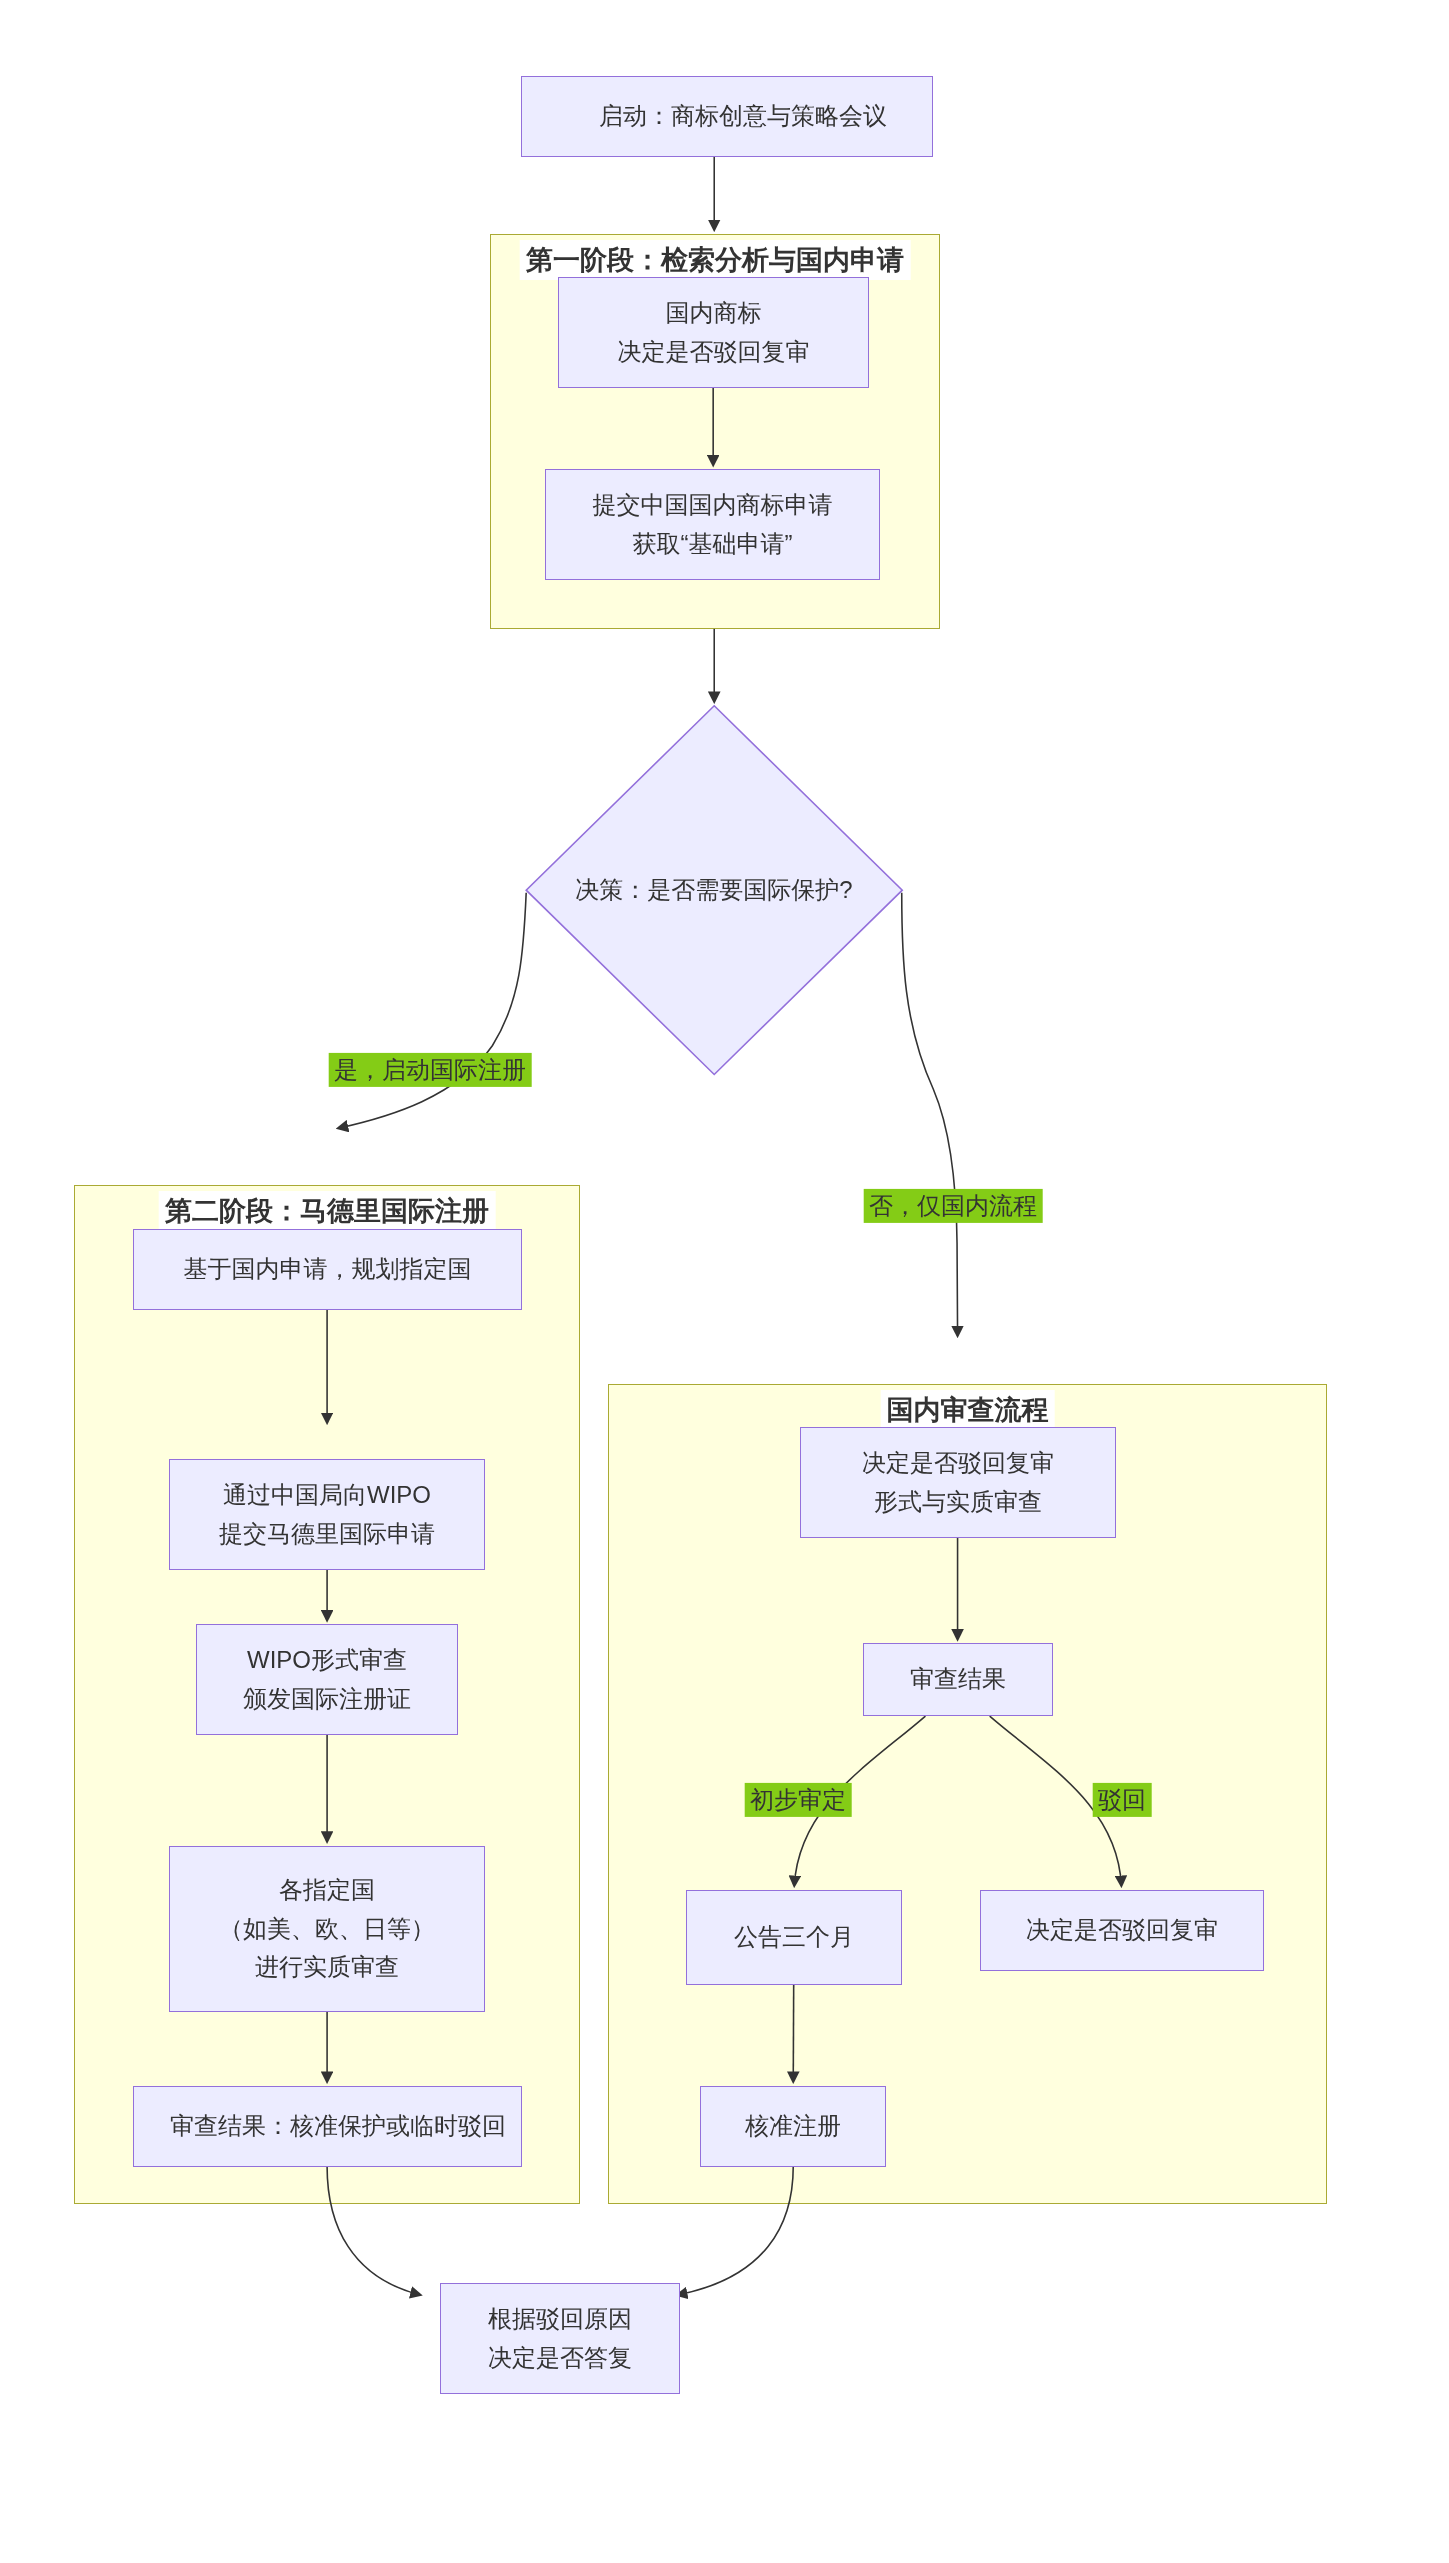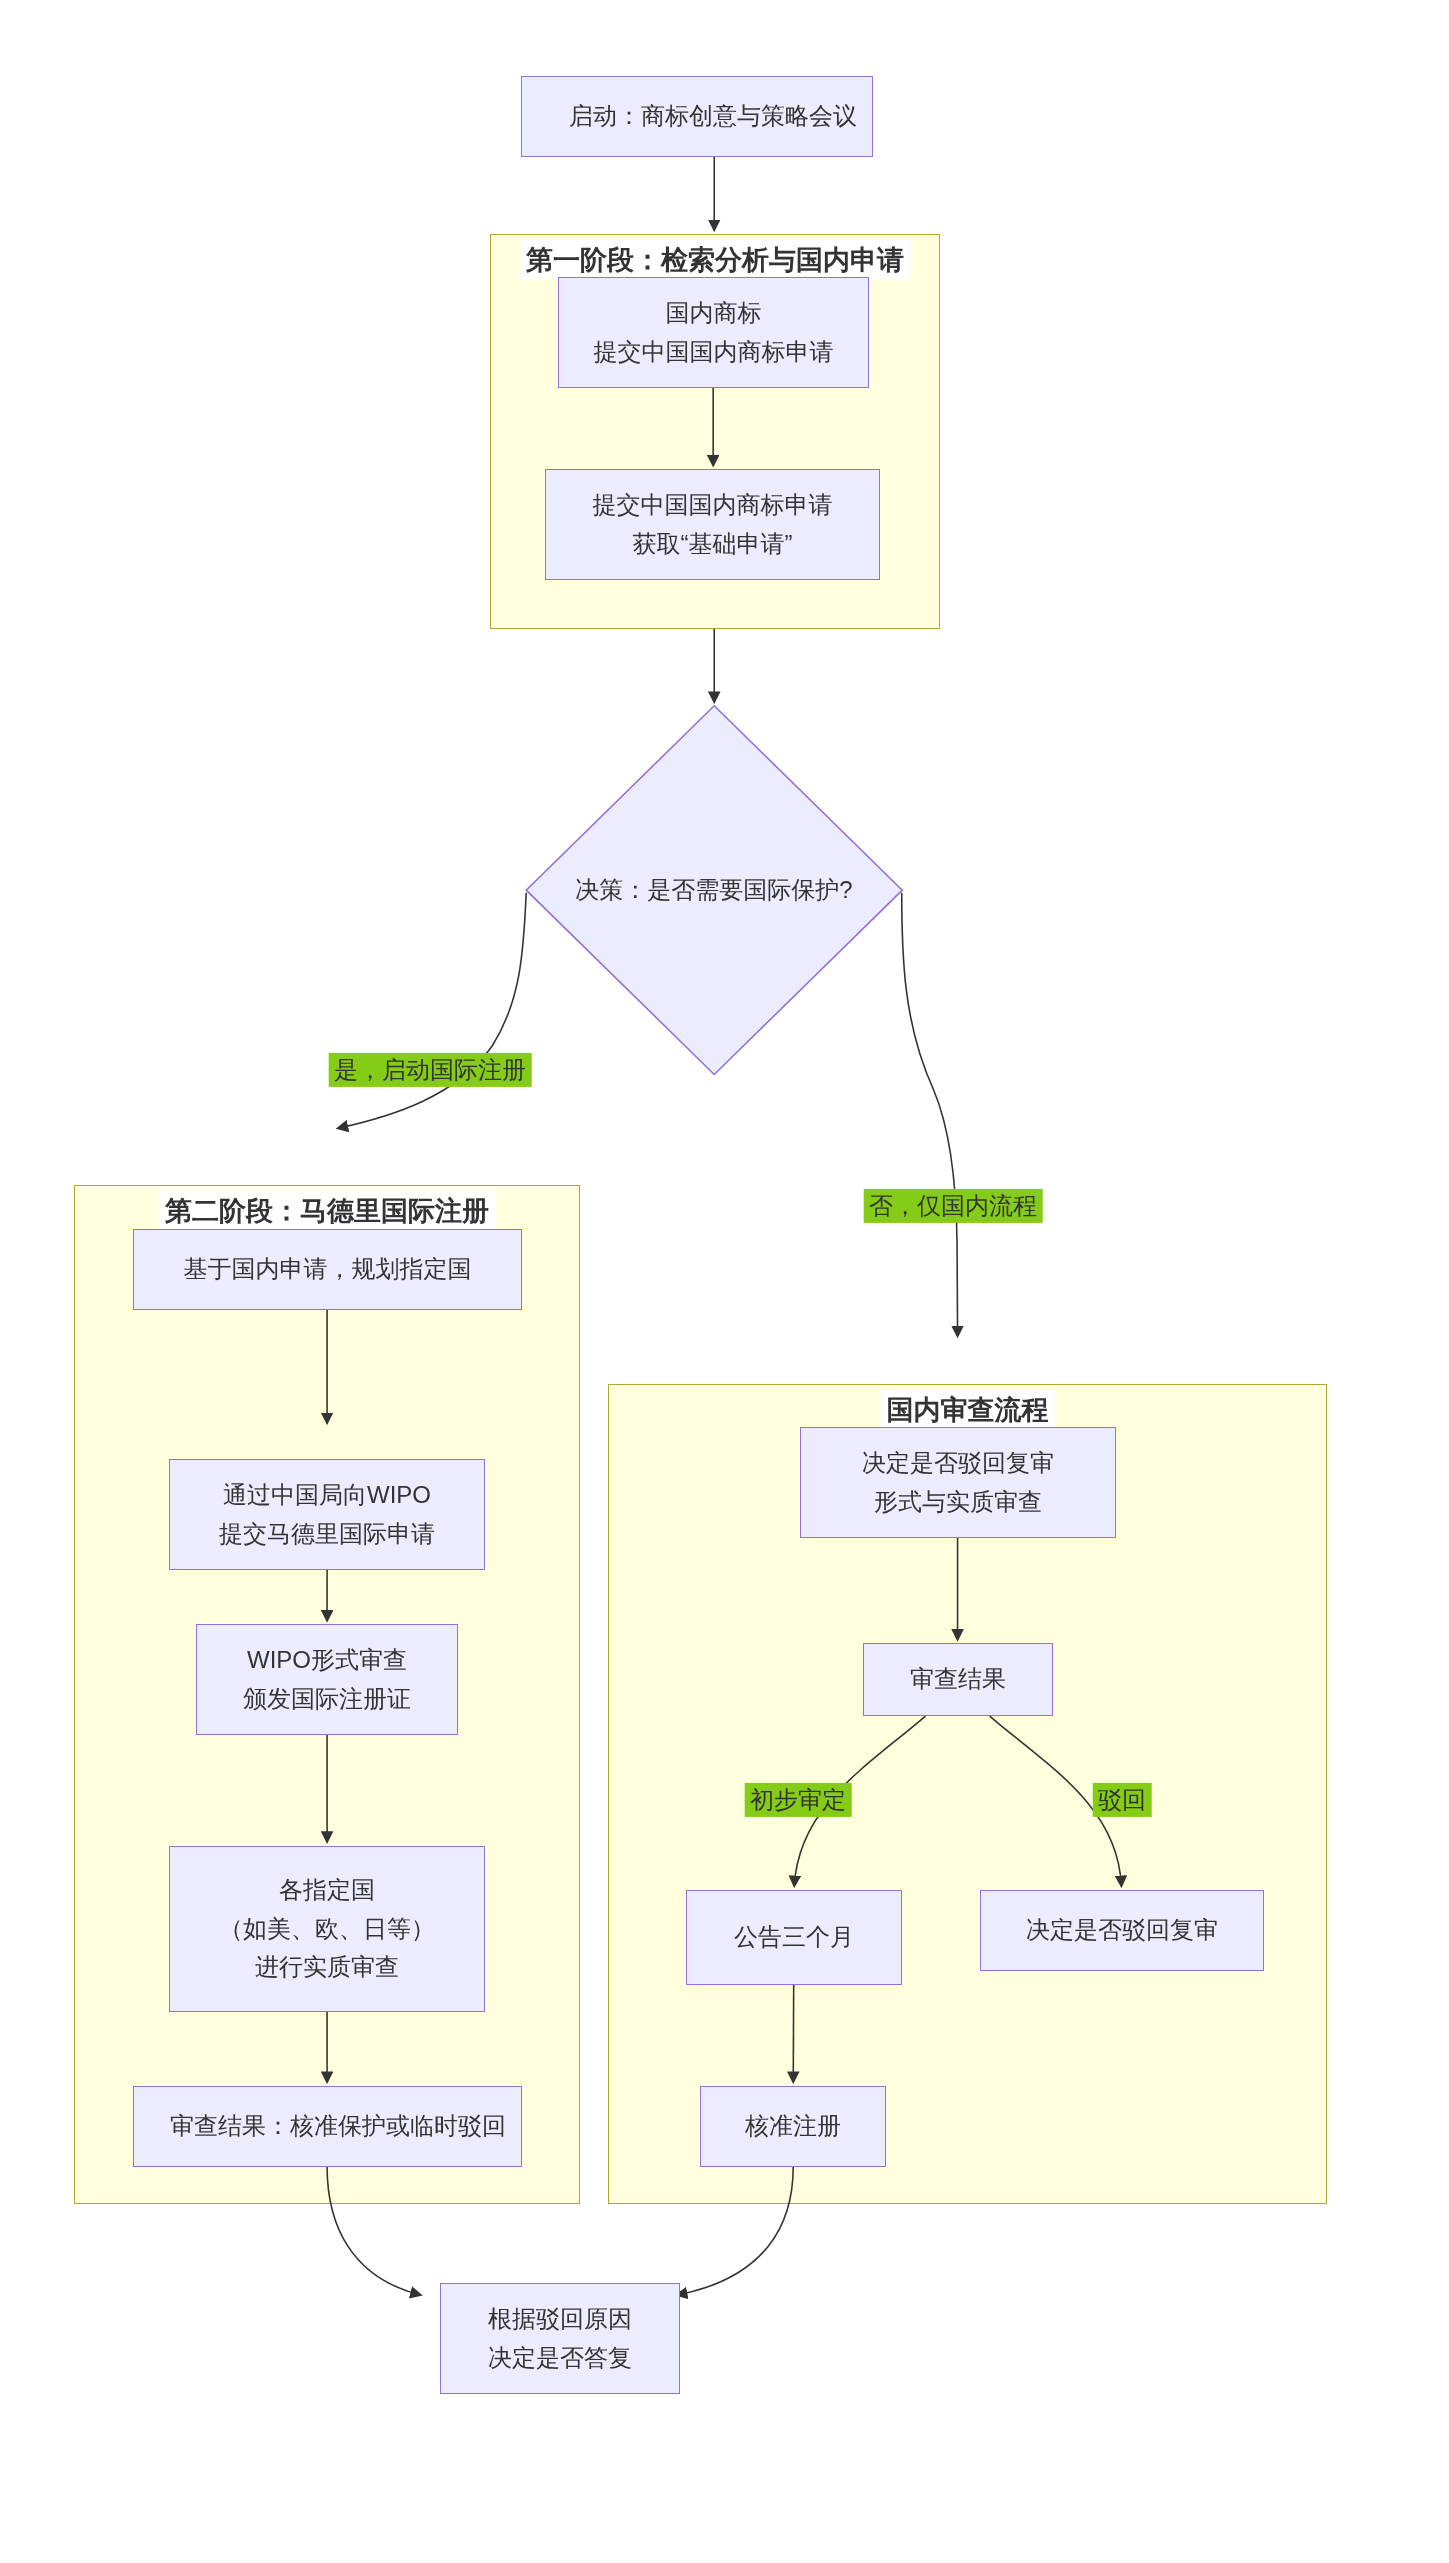--- a/index.html
+++ b/index.html
@@ -72,24 +72,24 @@
       <path d="M621,3819 L621,3952" marker-end="url(#arrow)"></path>
       <path d="M621,4113 C621,4225 668,4325 798,4357" marker-end="url(#arrow)"></path>
       <path d="M1818,2919 L1818,3112" marker-end="url(#arrow)"></path>
       <path d="M1757,3258 C1648,3352 1517,3428 1508,3580" marker-end="url(#arrow)"></path>
       <path d="M1879,3258 C1988,3352 2122,3428 2129,3580" marker-end="url(#arrow)"></path>
       <path d="M1507,3741 L1506,3952" marker-end="url(#arrow)"></path>
       <path d="M1506,4113 C1506,4225 1452,4325 1286,4357" marker-end="url(#arrow)"></path>
     </g>
   </svg>
 
-  <div class="node" style="left:521px; top:76px; width:352px; height:81px;padding-left:32px;">启动：商标创意与策略会议</div>
+  <div class="node" style="left:521px; top:76px; width:412px; height:81px;padding-left:32px;">启动：商标创意与策略会议</div>
 
   <div class="node" style="left:558px; top:277px; width:311px; height:111px;">国内商标
-提交中国国内商标申请</div>
+决定是否驳回复审</div>
 
   <div class="node" style="left:545px; top:469px; width:335px; height:111px;">提交中国国内商标申请
 获取“基础申请”</div>
 
   <div class="diamond-label" style="left:714px; top:890px;">决策：是否需要国际保护?</div>
 
   <div class="node" style="left:133px; top:1229px; width:389px; height:81px;">基于国内申请，规划指定国</div>
 
   <div class="node" style="left:169px; top:1427px; width:316px; height:111px;margin-top:32px;">通过中国局向WIPO
 提交马德里国际申请</div>

